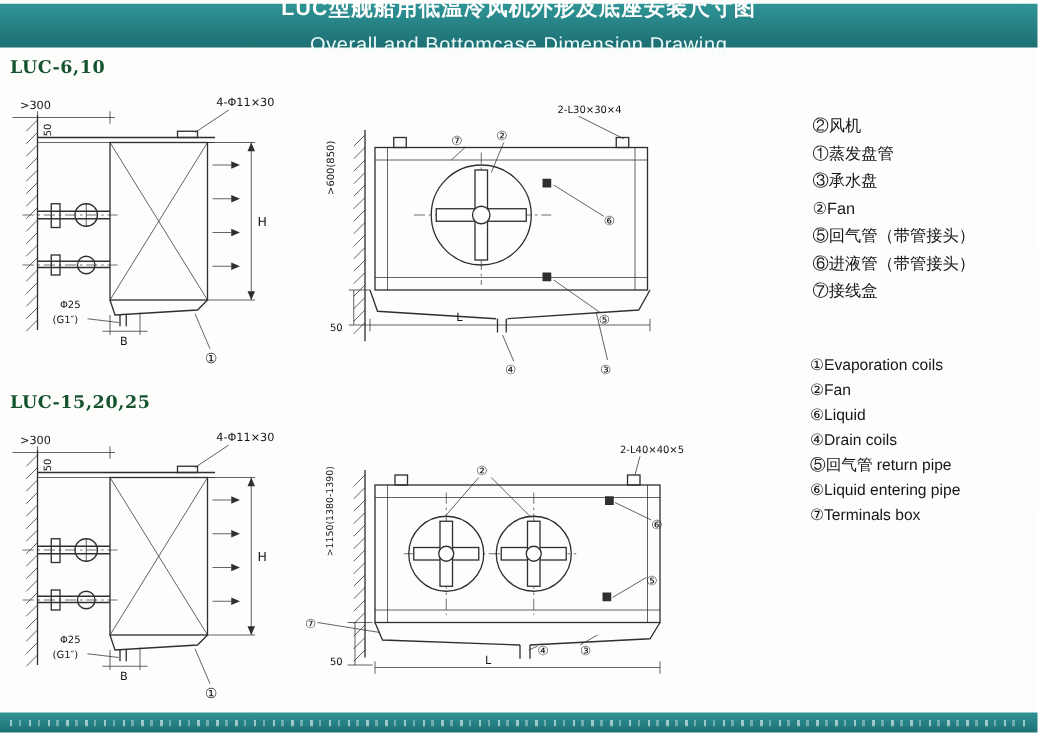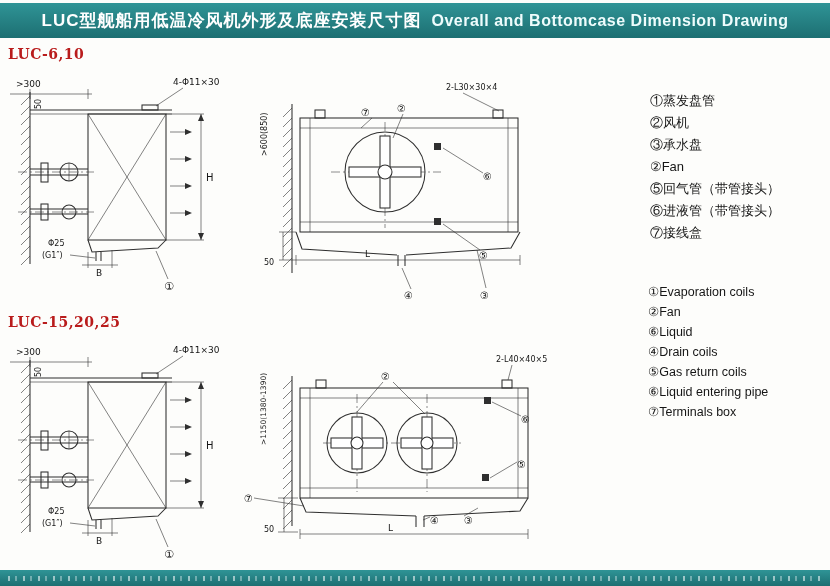--- a/index.html
+++ b/index.html
@@ -1,28 +1,28 @@
 <!DOCTYPE html>
 <html><head>
 <meta charset="utf-8">
 <style>
   html,body{margin:0;padding:0;}
   body{width:830px;height:586px;overflow:hidden;background:#ffffff;}
   .page{position:relative;width:830px;height:586px;background:#fdfdfb;font-family:"Liberation Sans",sans-serif;}
   .header{position:absolute;left:0;top:3px;width:100%;height:35px;
           background:linear-gradient(#2f9496,#1d6f72);
-          display:flex;align-items:center;justify-content:center;gap:10px;}
+          display:flex;align-items:center;justify-content:center;gap:10px;flex-direction:column;}
   .title-zh{font-size:17px;font-weight:bold;color:#ffffff;letter-spacing:1px;}
-  .title-en{font-size:16px;font-weight:bold;color:#eefcfc;letter-spacing:.5px;}
+  .title-en{font-size:16px;font-weight:normal;color:#eefcfc;letter-spacing:.5px;}
   .footer{position:absolute;left:0;bottom:0;width:100%;height:16px;
           background:linear-gradient(#2f9496,#1d6f72);}
   .footer::after{content:"";position:absolute;left:8px;right:8px;top:6px;height:5px;
           background:repeating-linear-gradient(90deg,rgba(255,255,255,.55) 0 2px,transparent 2px 7px,
                      rgba(255,255,255,.35) 7px 9px,transparent 9px 15px);}
-  .section-label{position:absolute;font-size:14px;font-weight:bold;color:#b91c1c;
+  .section-label{position:absolute;font-size:14px;font-weight:bold;color:#14532d;
           font-family:"DejaVu Serif",serif;letter-spacing:.5px;}
   .legend{position:absolute;color:#161616;}
   .legend-zh .legend-item{font-size:13px;line-height:22px;}
   .legend-en .legend-item{font-size:12.5px;line-height:20px;}
   .dwg{position:absolute;}
   svg line, svg path, svg rect, svg circle, svg polyline{stroke:#2f2f2f;stroke-width:1.05;fill:none;}
   svg .thin{stroke-width:0.6;}
   svg .cl{stroke-width:0.55;stroke-dasharray:9 3 2 3;}
   svg .fill{fill:#2f2f2f;stroke:none;}
   svg .wfill{fill:#ffffff;}
@@ -300,33 +300,33 @@
     <text x="148" y="181" class="t9">L</text>
     <g>
       <line x1="38" y1="148" x2="58" y2="148" class="thin"></line>
       <line x1="38" y1="182" x2="58" y2="182" class="thin"></line>
       <line x1="44" y1="148" x2="44" y2="182" class="thin"></line>
     </g>
     <text x="24" y="182" class="t8">50</text>
   </svg>
 
   <div class="legend legend-zh" style="left:650px;top:90px;">
+    <div class="legend-item">②风机</div>
     <div class="legend-item">①蒸发盘管</div>
-    <div class="legend-item">②风机</div>
     <div class="legend-item">③承水盘</div>
     <div class="legend-item">②Fan</div>
     <div class="legend-item">⑤回气管（带管接头）</div>
     <div class="legend-item">⑥进液管（带管接头）</div>
     <div class="legend-item">⑦接线盒</div>
   </div>
 
   <div class="legend legend-en" style="left:648px;top:282px;">
     <div class="legend-item">①Evaporation coils</div>
     <div class="legend-item">②Fan</div>
     <div class="legend-item">⑥Liquid</div>
     <div class="legend-item">④Drain coils</div>
-    <div class="legend-item">⑤Gas return coils</div>
+    <div class="legend-item">⑤回气管 return pipe</div>
     <div class="legend-item">⑥Liquid entering pipe</div>
     <div class="legend-item">⑦Terminals box</div>
   </div>
 
   <div class="footer"></div>
 </div>
 
 </body></html>

